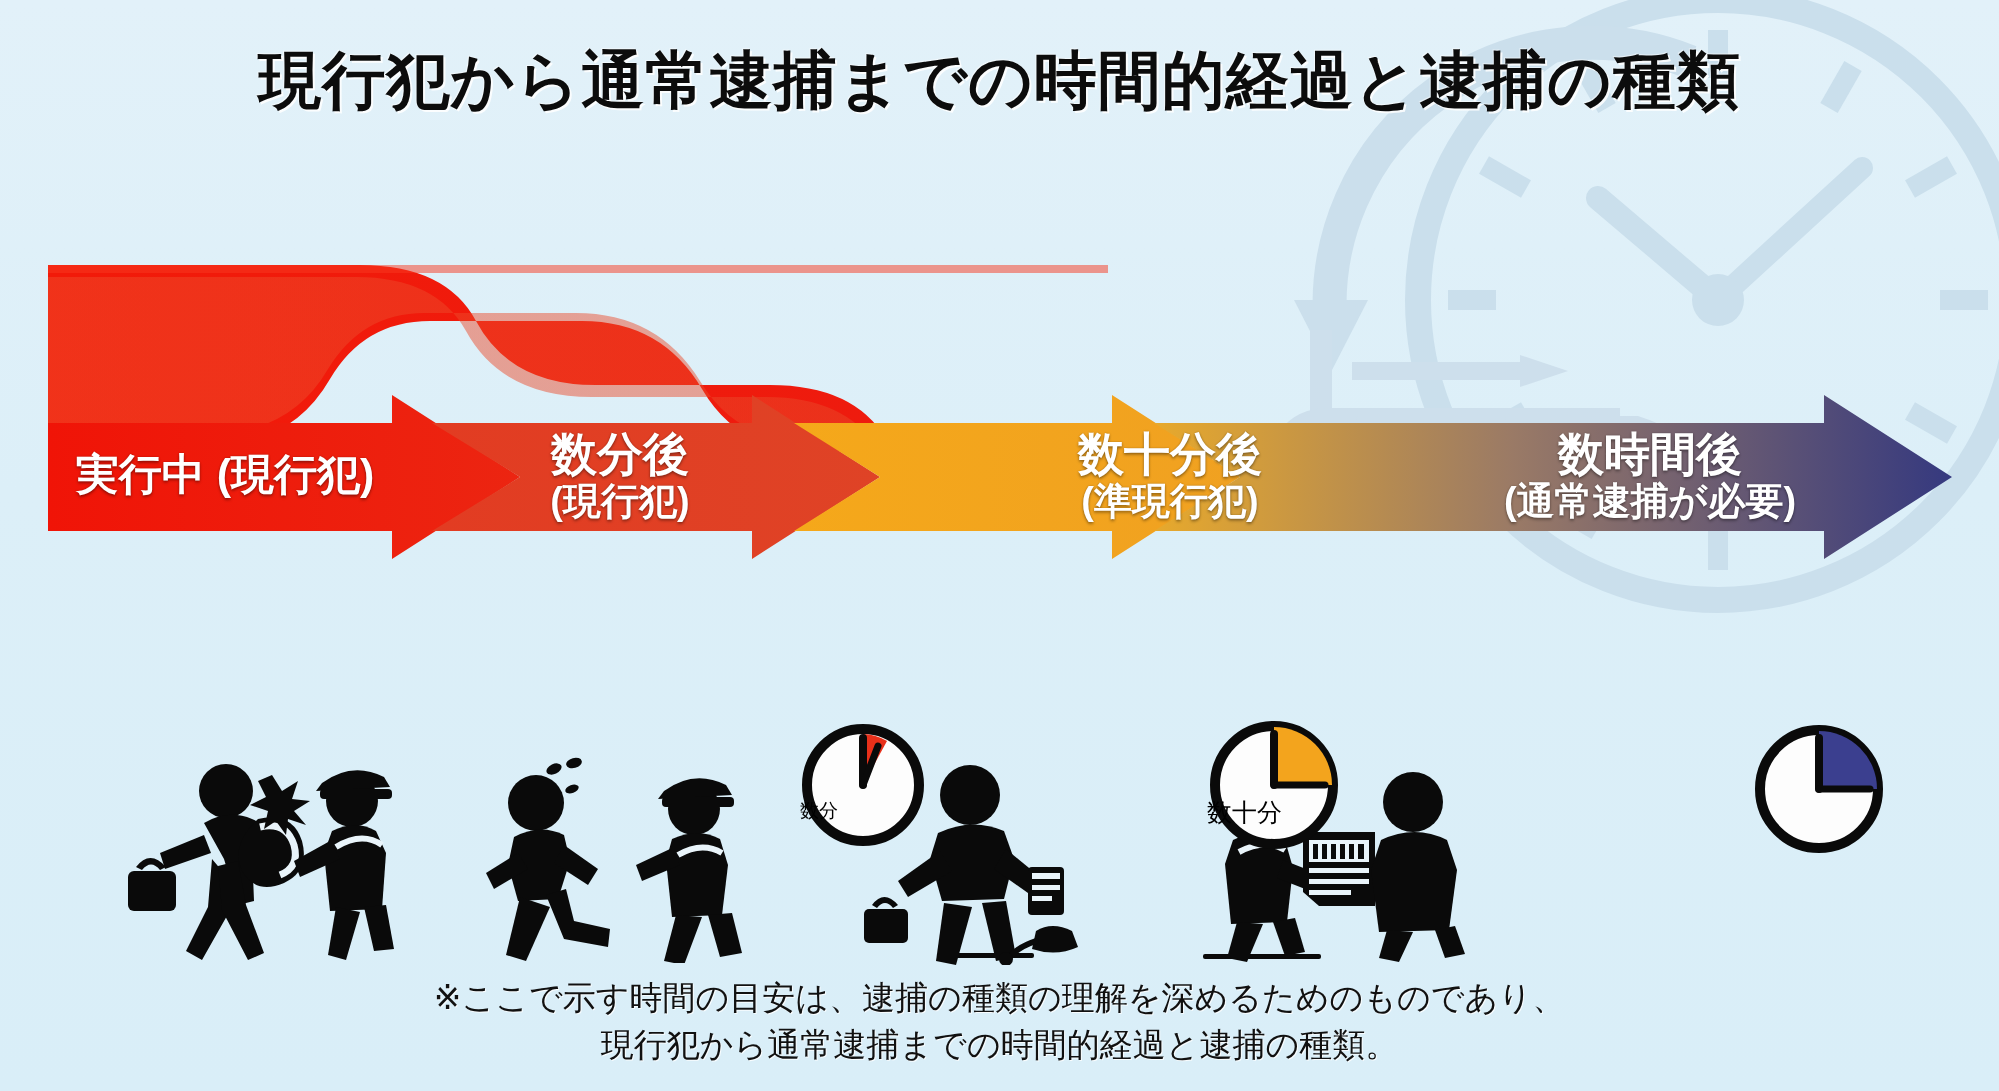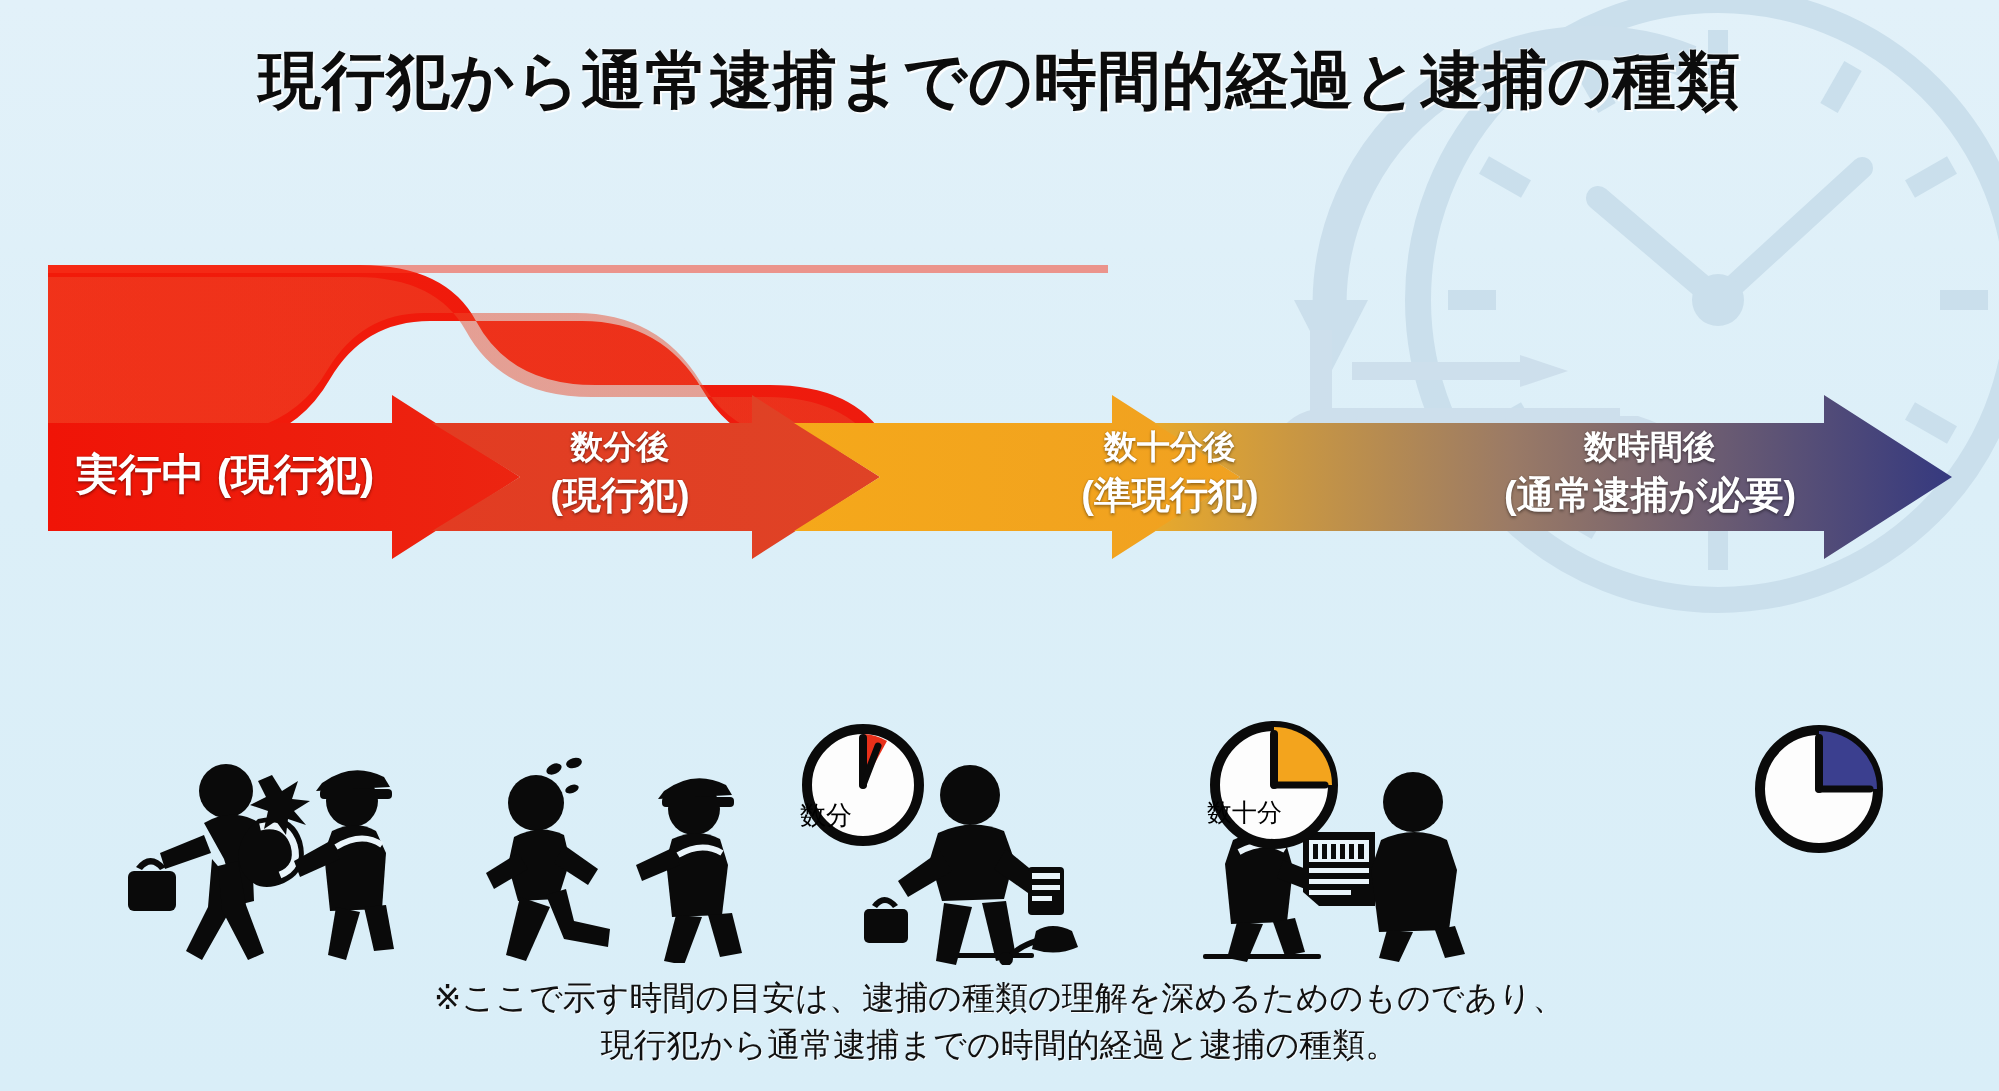--- a/index.html
+++ b/index.html
@@ -24,22 +24,22 @@
   
   #band{position:absolute;left:0;top:255px;width:1999px;height:320px;}
 
   
   .seg-label{
     position:absolute;text-align:center;color:#fff;font-weight:bold;
     line-height:1.14;white-space:nowrap;
     text-shadow:0 2px 3px rgba(0,0,0,.33), 0 0 2px rgba(0,0,0,.25);
     pointer-events:none;
   }
-  .seg-label .l1{display:block;font-size:33px;}
-  .seg-label .l2{display:block;font-size:38px;margin-top:8px;}
+  .seg-label .l1{display:block;font-size:46px;}
+  .seg-label .l2{display:block;font-size:38px;}
   .seg-label.single .l1{font-size:43px;}
 
   
   .scene{position:absolute;}
 
   
   .clockbadge{position:absolute;}
 
   
   #note{
@@ -290,21 +290,21 @@
       <rect x="18" y="214" width="118" height="5" rx="2"></rect>
     </g>
   </svg>
 
   <svg class="clockbadge" style="left:800px;top:722px;" width="126" height="126" viewBox="0 0 126 126">
     <circle cx="63" cy="63" r="56" fill="#fdfdfd" stroke="#0a0a0a" stroke-width="10"></circle>
     <path d="M63 63 L63 12 A51 51 0 0 1 87 19 Z" fill="#e8301a"></path>
     <line x1="63" y1="63" x2="63" y2="16" stroke="#0a0a0a" stroke-width="8" stroke-linecap="round"></line>
     <line x1="63" y1="63" x2="78" y2="24" stroke="#0a0a0a" stroke-width="7" stroke-linecap="round"></line>
   </svg>
-  <div class="clockbadge ctext" style="left:800px;top:722px;width:126px;height:126px;font-size:26px;">
+  <div class="clockbadge ctext" style="left:800px;top:722px;width:126px;height:126px;font-size:19px;">
     <span style="position:absolute;left:0;right:0;top:60%;">数分</span>
   </div>
 
   <svg class="clockbadge" style="left:1207px;top:718px;" width="134" height="134" viewBox="0 0 134 134">
     <circle cx="67" cy="67" r="59" fill="#fdfdfd" stroke="#0a0a0a" stroke-width="10"></circle>
     <path d="M67 67 L67 9 A58 58 0 0 1 125 67 Z" fill="#f3a41d"></path>
     <line x1="67" y1="67" x2="67" y2="16" stroke="#0a0a0a" stroke-width="8" stroke-linecap="round"></line>
     <line x1="67" y1="67" x2="118" y2="67" stroke="#0a0a0a" stroke-width="7" stroke-linecap="round"></line>
   </svg>
   <div class="clockbadge ctext" style="left:1207px;top:718px;width:134px;height:134px;font-size:25px;">

